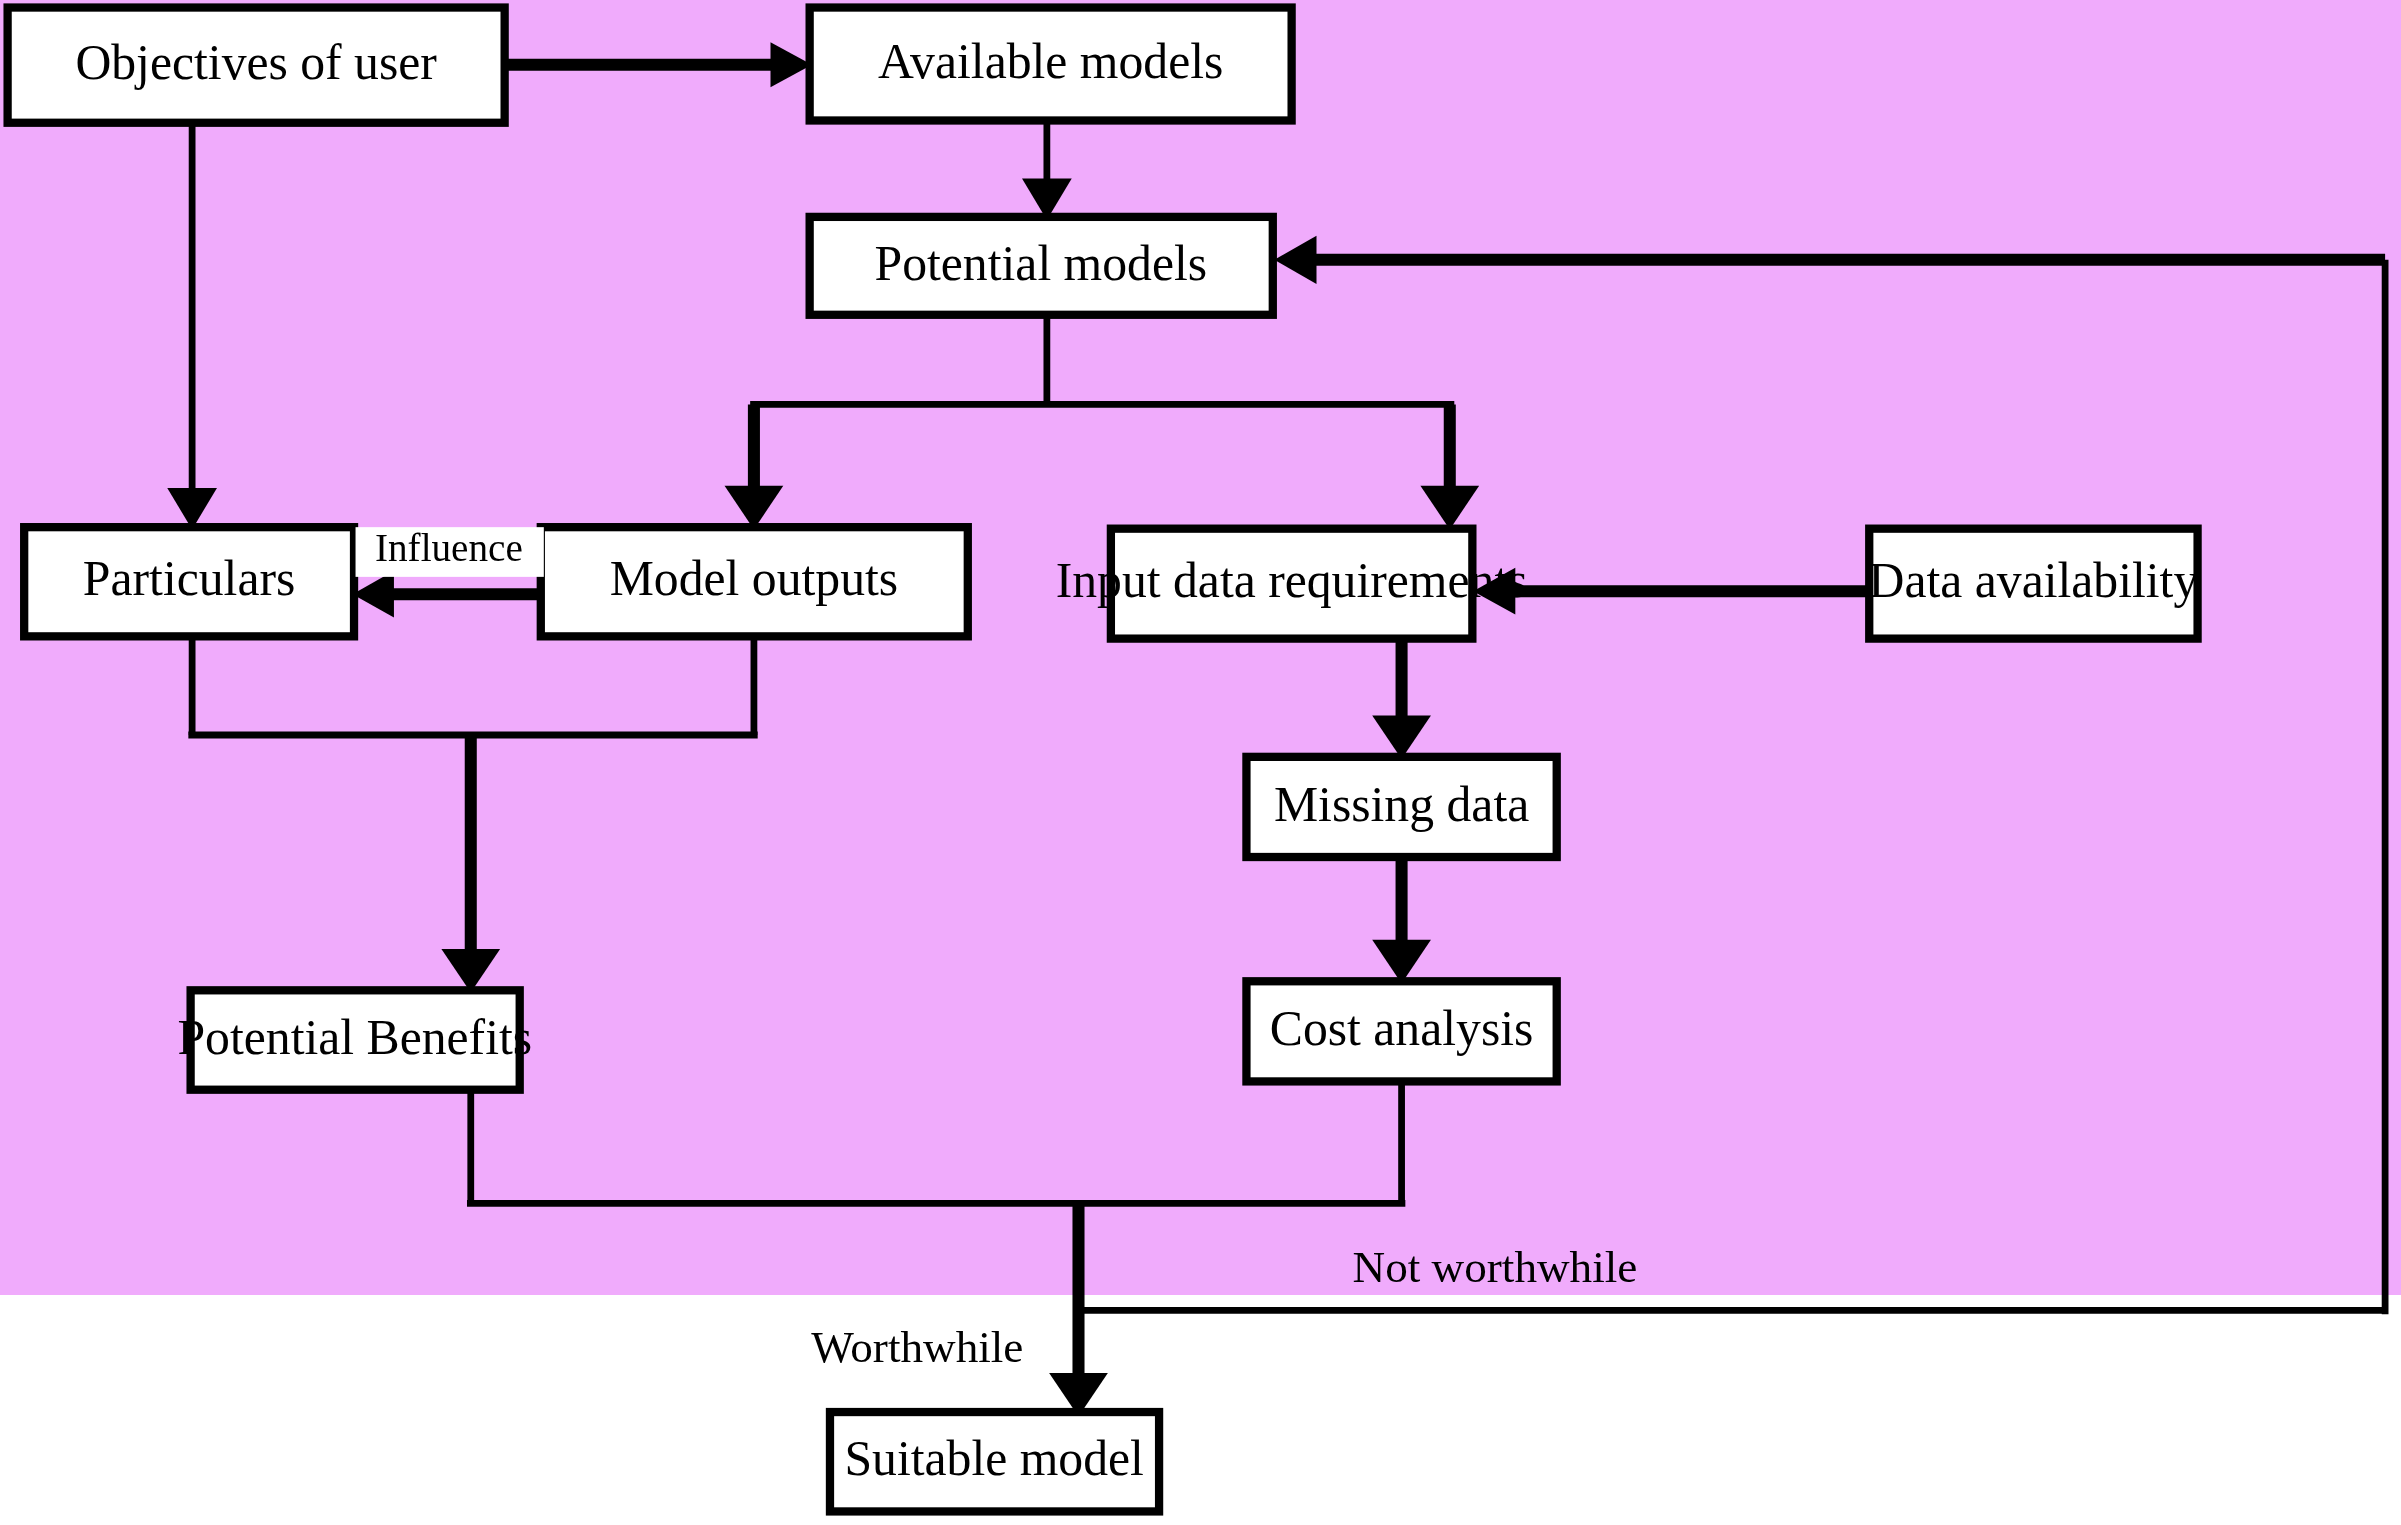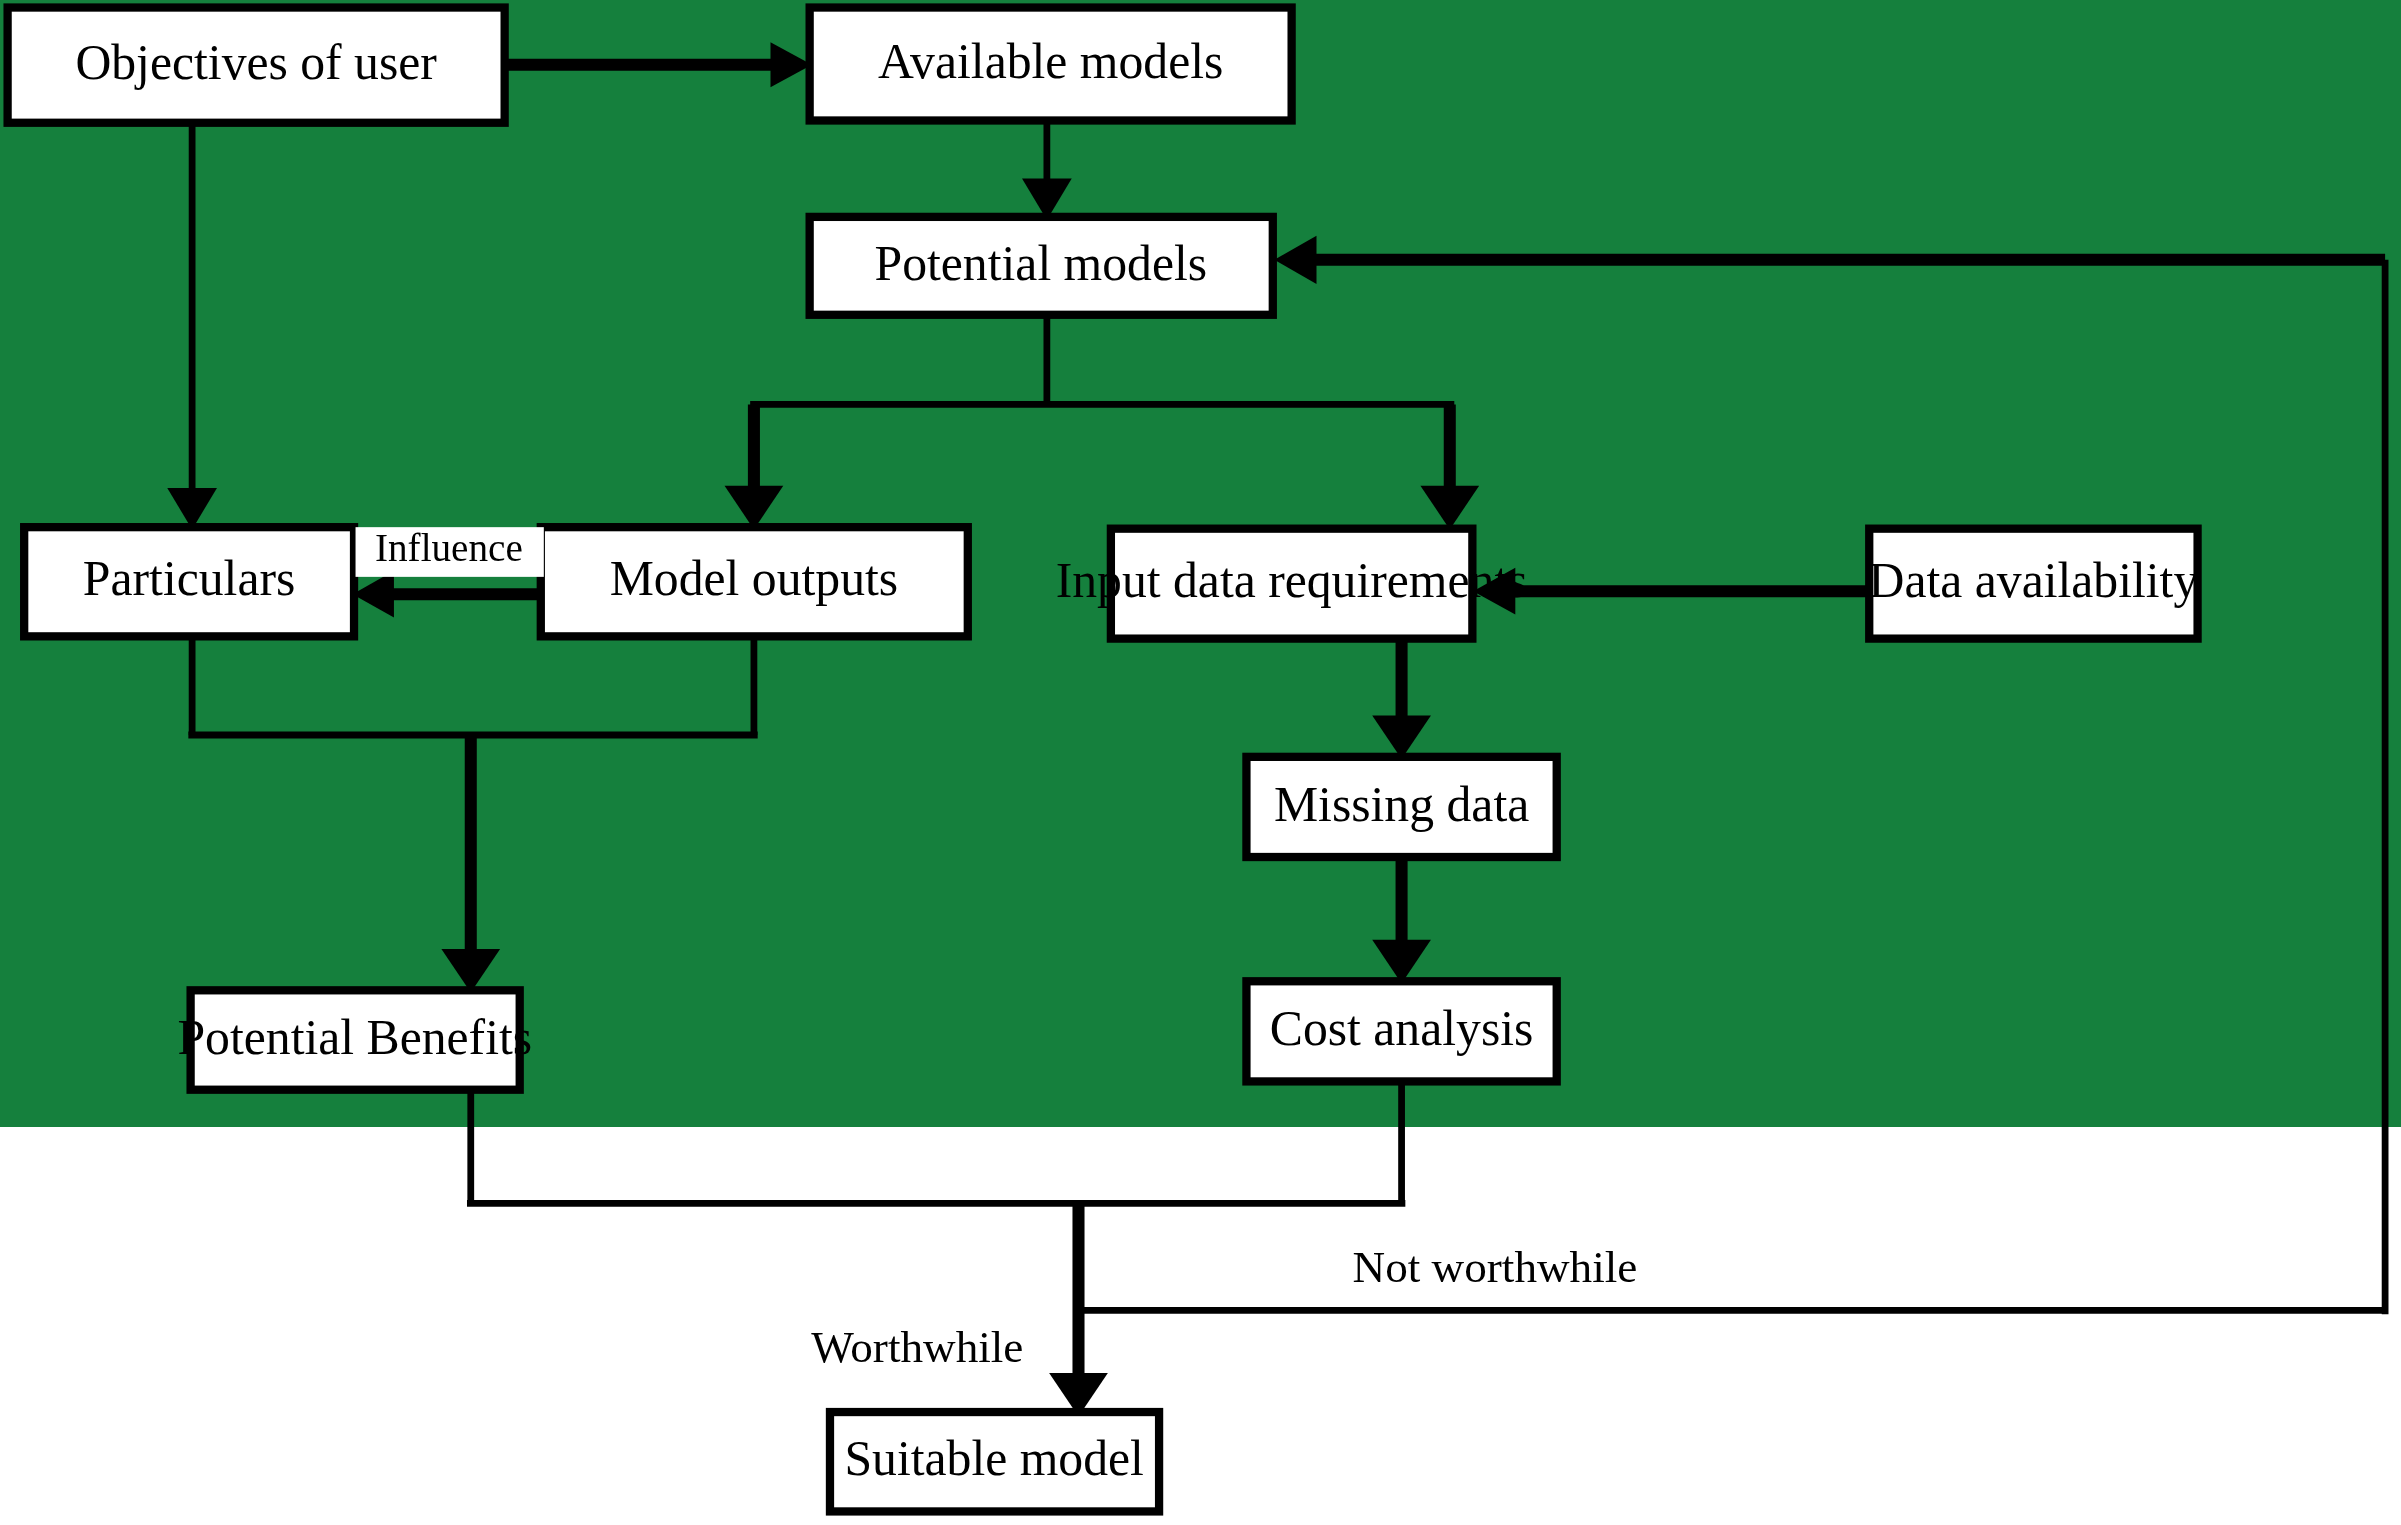--- a/index.html
+++ b/index.html
@@ -9,22 +9,22 @@
   }
   body {
     width: 2401px;
     height: 1525px;
     overflow: hidden;
     font-family: "Liberation Serif", "DejaVu Serif", serif;
   }
   #flow-root {
     position: relative;
     width: 2401px;
-    height: 1127px;
-    background: #15803d;
+    height: 1295px;
+    background: #f0abfc;
   }
   svg#flow-svg {
     position: absolute;
     top: 0;
     left: 0;
     width: 2401px;
     height: 1525px;
     display: block;
   }
   .node-rect {

